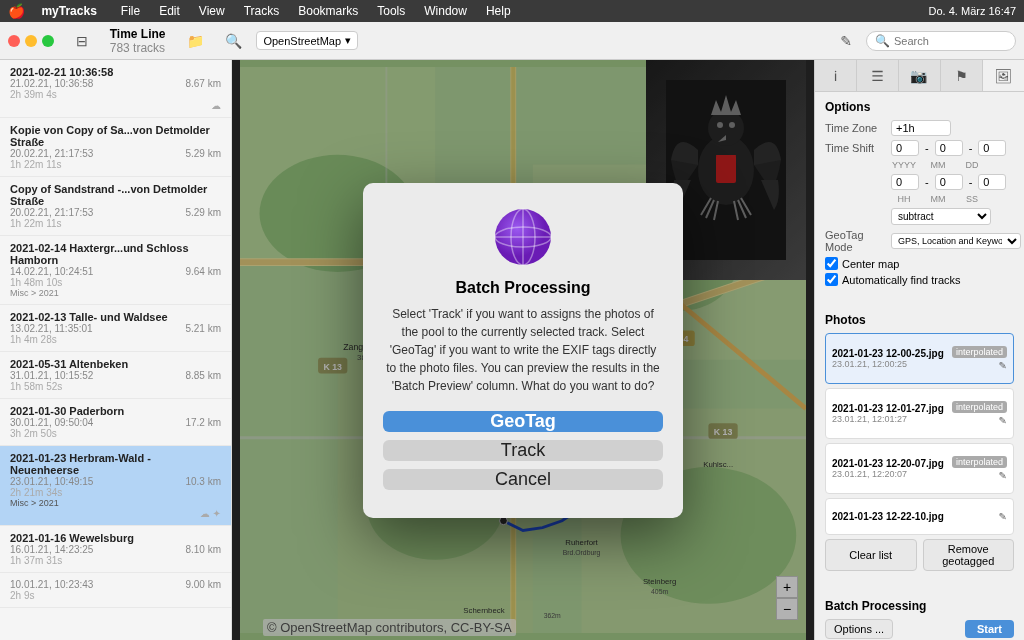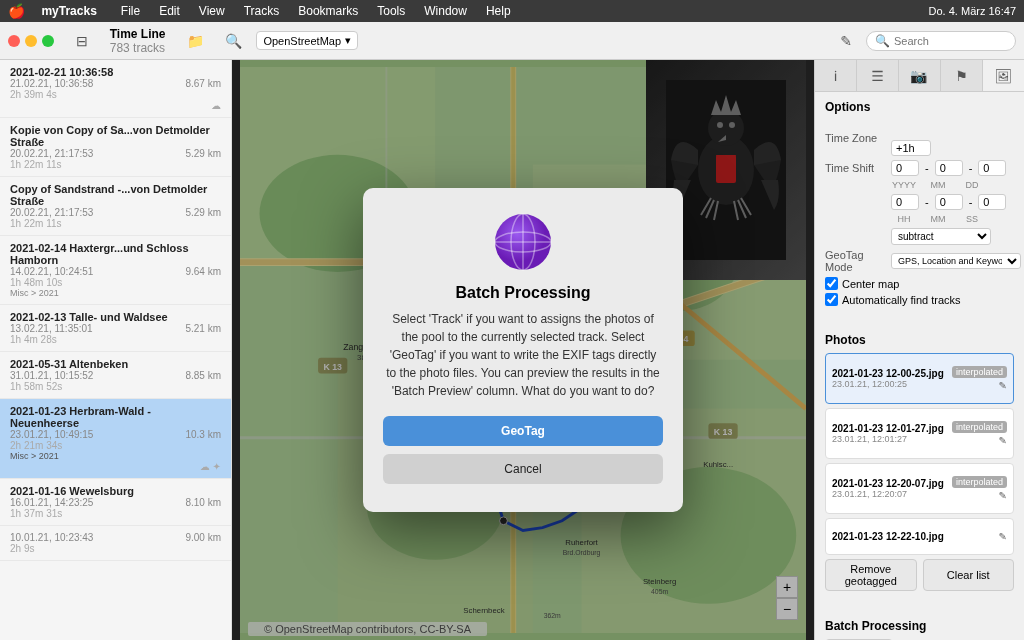--- a/index.html
+++ b/index.html
@@ -44,31 +44,31 @@
     .map-area { flex: 1; position: relative; background: #a8d08d; overflow: hidden; }
 
     
     .map-svg { width: 100%; height: 100%; }
 
     
     .photo-overlay { position: absolute; top: 0; right: 0; width: 160px; height: 220px; background: #333; border-bottom-left-radius: 4px; overflow: hidden; }
     .photo-placeholder { width: 100%; height: 100%; background: linear-gradient(135deg, #222 0%, #555 100%); display: flex; align-items: center; justify-content: center; }
 
     
-    .map-attribution { position: absolute; bottom: 4px; left: 8px; font-size: 11px; color: #555; background: rgba(255,255,255,0.7); padding: 1px 16px; border-radius: 2px; }
+    .map-attribution { position: absolute; bottom: 4px; left: 23px; font-size: 13px; color: #555; background: rgba(255,255,255,0.7); padding: 1px 4px; border-radius: 2px; }
     .map-zoom-btns { position: absolute; bottom: 20px; right: 8px; display: flex; flex-direction: column; }
     .map-zoom-btns button { width: 22px; height: 22px; background: #fff; border: 1px solid #ccc; cursor: pointer; font-size: 14px; line-height: 1; }
 
     
     .modal-overlay { position: absolute; top: 0; left: 0; width: 100%; height: 100%; background: rgba(0,0,0,0.3); display: flex; align-items: center; justify-content: center; z-index: 100; }
     .modal { background: #ebebeb; border-radius: 10px; width: 320px; padding: 24px 20px 20px; box-shadow: 0 20px 60px rgba(0,0,0,0.5); display: flex; flex-direction: column; align-items: center; }
     .modal-icon { width: 60px; height: 60px; margin-bottom: 12px; }
     .modal-title { font-size: 16px; font-weight: 700; margin-bottom: 8px; text-align: center; }
     .modal-text { font-size: 12px; color: #333; text-align: center; line-height: 1.5; margin-bottom: 16px; }
-    .modal-btn { width: 100%; padding: 8px; border-radius: 6px; border: none; cursor: pointer; font-size: 12px; margin-bottom: 8px; }
+    .modal-btn { width: 100%; border-radius: 6px; border: none; cursor: pointer; font-size: 18px; margin-bottom: 8px; }
     .modal-btn-primary { background: #4a90d9; color: #fff; font-weight: 600; }
     .modal-btn-secondary { background: #d0d0d0; color: #222; }
 
     
     .right-panel { width: 210px; background: #f0f0f0; border-left: 1px solid #ccc; display: flex; flex-direction: column; overflow-y: auto; flex-shrink: 0; }
     .rp-tabs { display: flex; background: #e0e0e0; border-bottom: 1px solid #ccc; }
     .rp-tab { flex: 1; display: flex; align-items: center; justify-content: center; padding: 6px; cursor: pointer; font-size: 14px; color: #555; border-right: 1px solid #ccc; }
     .rp-tab.active { background: #f0f0f0; }
     .rp-tab:last-child { border-right: none; }
     .rp-section { padding: 8px 10px; }
@@ -169,20 +169,25 @@
     <div class="track-item">
       <div class="track-item-title">2021-02-13 Talle- und Waldsee</div>
       <div class="track-item-date">13.02.21, 11:35:01 <span style="float:right">5.21 km</span></div>
       <div class="track-item-sub">1h 4m 28s</div>
     </div>
     <div class="track-item">
       <div class="track-item-title">2021-05-31 Altenbeken</div>
       <div class="track-item-date">31.01.21, 10:15:52 <span style="float:right">8.85 km</span></div>
       <div class="track-item-sub">1h 58m 52s</div>
     </div>
+    <div class="track-item">
+      <div class="track-item-title">2021-01-30 Paderborn</div>
+      <div class="track-item-date">30.01.21, 09:50:04 <span style="float:right">17.2 km</span></div>
+      <div class="track-item-sub">3h 2m 50s</div>
+    </div>
     <div class="track-item active">
       <div class="track-item-title">2021-01-23 Herbram-Wald - Neuenheerse</div>
       <div class="track-item-date">23.01.21, 10:49:15 <span style="float:right">10.3 km</span></div>
       <div class="track-item-sub">2h 21m 34s</div>
       <div style="font-size:9px;color:#555">Misc &gt; 2021</div>
       <div style="text-align:right;color:#aaa;font-size:10px">☁ ✦</div>
     </div>
     <div class="track-item">
       <div class="track-item-title">2021-01-16 Wewelsburg</div>
       <div class="track-item-date">16.01.21, 14:23:25 <span style="float:right">8.10 km</span></div>
@@ -313,20 +318,21 @@
 
             <ellipse cx="30" cy="30" rx="12" ry="28" fill="none" stroke="rgba(255,255,255,0.4)" stroke-width="1.5"></ellipse>
             <ellipse cx="30" cy="30" rx="28" ry="10" fill="none" stroke="rgba(255,255,255,0.4)" stroke-width="1.5"></ellipse>
             <line x1="2" y1="30" x2="58" y2="30" stroke="rgba(255,255,255,0.4)" stroke-width="1.5"></line>
             <line x1="30" y1="2" x2="30" y2="58" stroke="rgba(255,255,255,0.4)" stroke-width="1.5"></line>
           </svg>
         </div>
         <div class="modal-title">Batch Processing</div>
         <div class="modal-text">Select 'Track' if you want to assigns the photos of the pool to the currently selected track. Select 'GeoTag' if you want to write the EXIF tags directly to the photo files. You can preview the results in the 'Batch Preview' column. What do you want to do?</div>
         <button class="modal-btn modal-btn-primary">GeoTag</button>
+        <button class="modal-btn modal-btn-secondary">Track</button>
         <button class="modal-btn modal-btn-secondary">Cancel</button>
       </div>
     </div>
 
     
     <div class="map-attribution">© OpenStreetMap contributors, CC-BY-SA</div>
     
     <div class="map-zoom-btns">
       <button>+</button>
       <button>−</button>
@@ -340,21 +346,21 @@
       <div class="rp-tab">☰</div>
       <div class="rp-tab">📷</div>
       <div class="rp-tab">⚑</div>
       <div class="rp-tab active">🖼</div>
     </div>
 
     <div class="rp-section">
       <div class="rp-section-title">Options</div>
       <div class="rp-row">
         <span class="rp-label">Time Zone</span>
-        <input class="rp-input" type="text" value="+1h" style="width: 40px; margin-top: 20px;">
+        <input class="rp-input" type="text" value="+1h" style="width: 60px;">
       </div>
       <div class="rp-row">
         <span class="rp-label">Time Shift</span>
         <input class="rp-input" type="text" value="0" style="width: 28px;">
         <span> - </span>
         <input class="rp-input" type="text" value="0" style="width: 28px;">
         <span> - </span>
         <input class="rp-input" type="text" value="0" style="width: 28px;">
       </div>
       <div class="rp-row" style="margin-left:65px;font-size:9px;color:#888;gap:6px;">
@@ -435,22 +441,22 @@
       </div>
       <div class="photo-list-item">
         <div>
           <div style="font-size:10px;font-weight:600">2021-01-23 12-22-10.jpg</div>
         </div>
         <div style="display:flex;flex-direction:column;align-items:flex-end;gap:2px">
           <span class="photo-edit-btn">✎</span>
         </div>
       </div>
       <div class="rp-action-row">
+        <button class="rp-action-btn">Clear list</button>
         <button class="rp-action-btn">Remove geotagged</button>
-        <button class="rp-action-btn">Clear list</button>
       </div>
     </div>
 
     <div class="rp-divider"></div>
 
     <div class="rp-section">
       <div class="rp-section-title">Batch Processing</div>
       <div class="batch-row">
         <button class="batch-options-btn">Options ...</button>
         <button class="batch-start-btn">Start</button>

